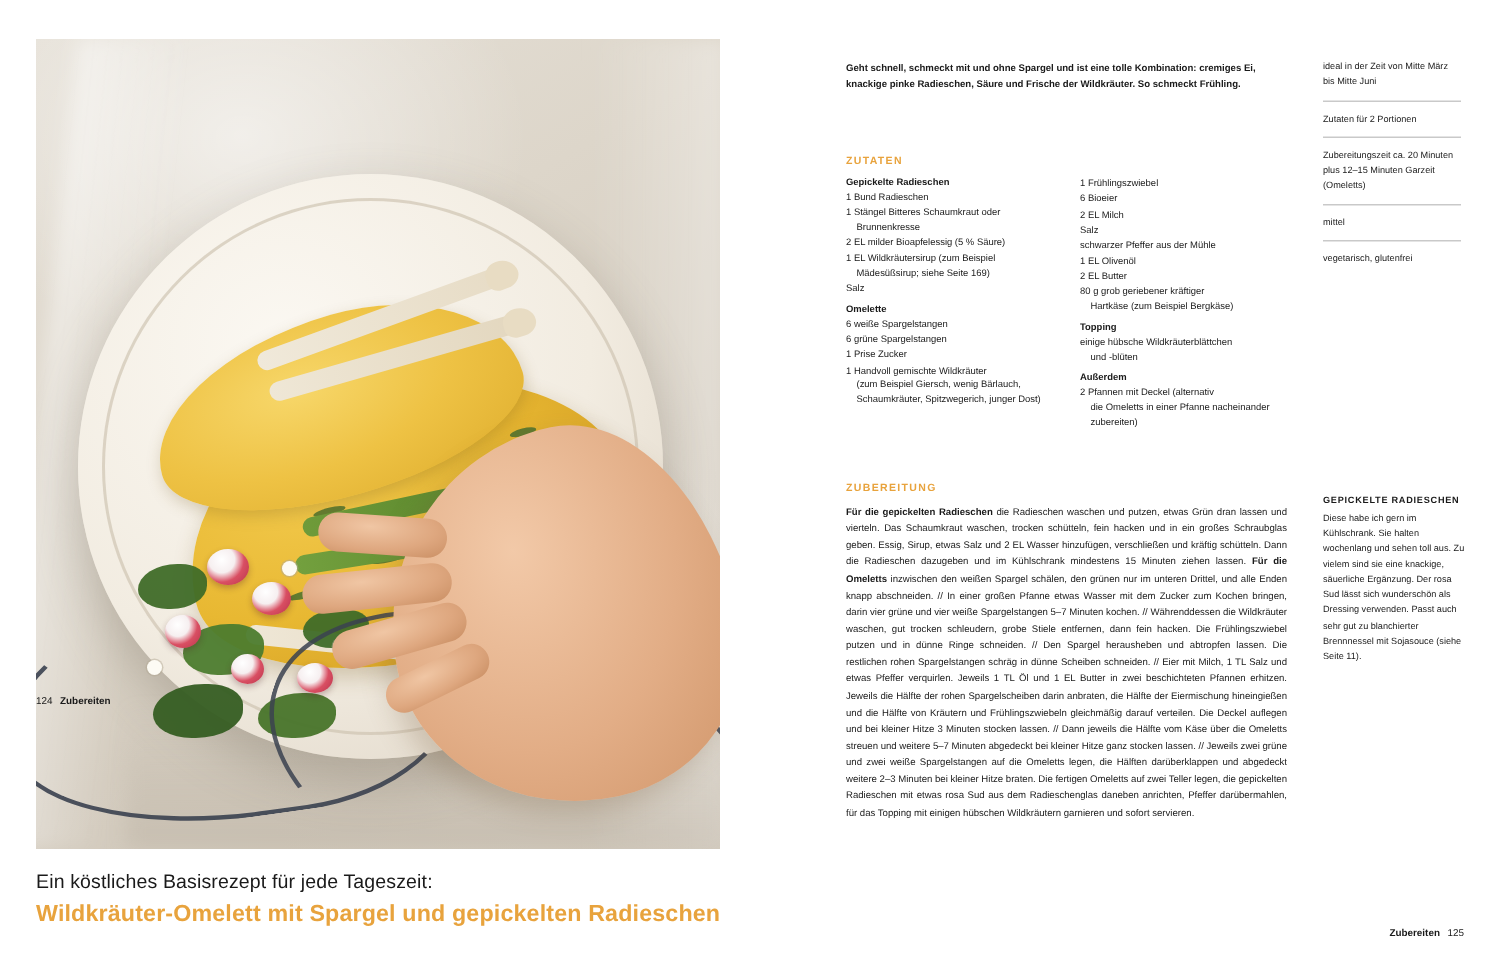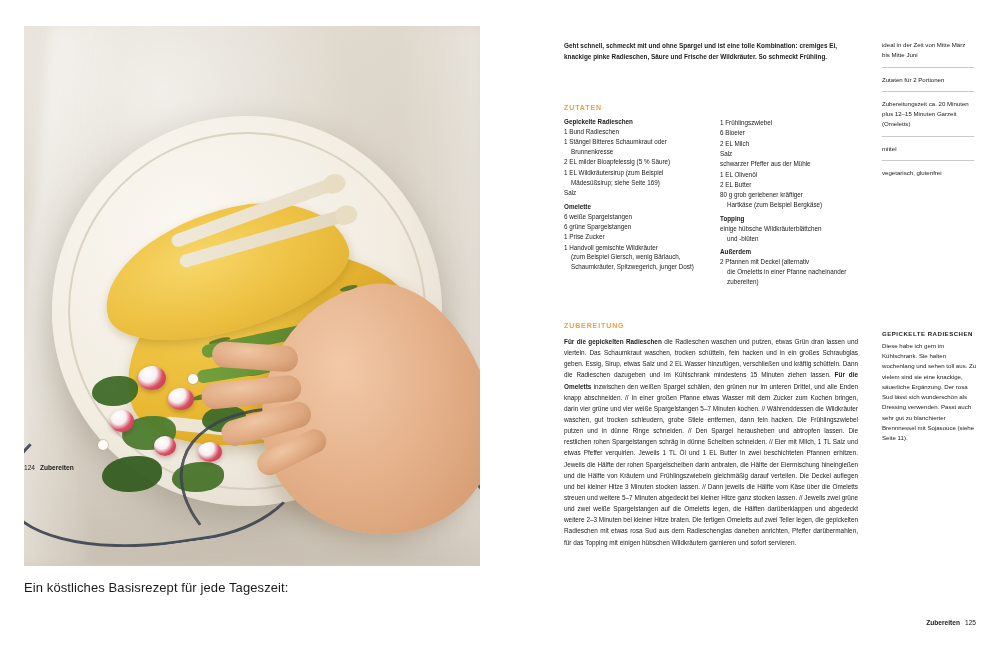--- a/index.html
+++ b/index.html
@@ -378,20 +378,21 @@
           <div class="finger f1"></div>
           <div class="finger f2"></div>
           <div class="finger f3"></div>
           <div class="finger f4"></div>
         </div>
       </div>
     </div>
 
     <div class="caption">
       <div class="line1">Ein köstliches Basisrezept für jede Tageszeit:</div>
+      <div class="line2">Wildkräuter-Omelett mit Spargel und gepickelten Radieschen</div>
     </div>
 
     <div class="footer footer-left">
       <span class="num">124</span><span class="lbl">Zubereiten</span>
     </div>
   </div>
 
   <div class="right-page">
 
     <div class="intro">Geht schnell, schmeckt mit und ohne Spargel und ist eine tolle Kombination: cremiges Ei, knackige pinke Radieschen, Säure und Frische der Wildkräuter. So schmeckt Frühling.</div>

